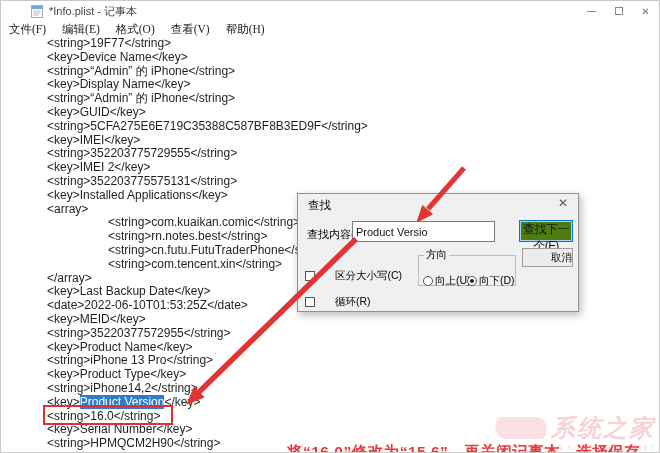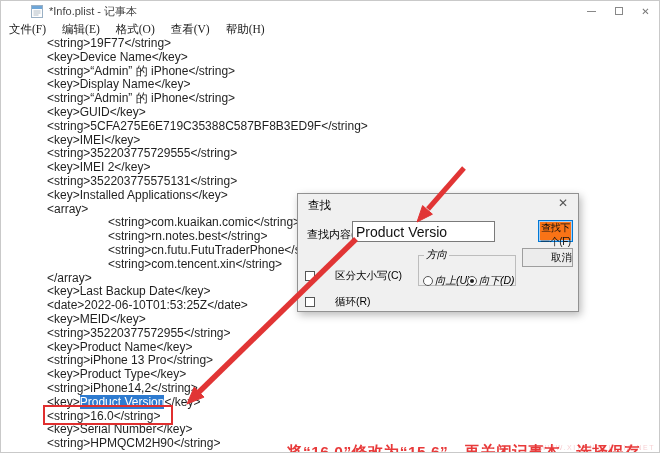--- a/index.html
+++ b/index.html
@@ -27,24 +27,24 @@
   .sel { background:#2e7bd0; color:#fff; }
 
   
   .redbox { position:absolute; left:42px; top:404px; width:130px; height:20px; border:2px solid #e02f2f; z-index:4; }
 
   
   .find-dialog { position:absolute; left:296px; top:192px; width:282px; height:119px; background:#f0f0f0; border:1px solid #919191; box-shadow:2px 3px 8px rgba(0,0,0,.28); z-index:3; font-size:11px; color:#000; }
   .fd-title { position:absolute; left:10px; top:4px; font-size:11.5px; }
   .fd-close { position:absolute; right:7px; top:2px; font-size:12px; color:#555; width:16px; text-align:center; }
   .fd-label { position:absolute; left:9px; top:33px; font-size:11px; }
-  .fd-input { position:absolute; left:54px; top:27px; width:143px; height:21px; border:1px solid #7a7a7a; background:#fff; font-size:14px; padding:0 3px; font-family:"Liberation Sans","DejaVu Sans",sans-serif; color:#111; }
-  .fd-next { position:absolute; right:5px; top:26px; width:35px; height:22px; background:#f97316; border:1px solid #0078d7; box-shadow:inset 0 0 0 1px #a8cff2; font-size:10px; letter-spacing:-0.5px; color:#111; font-family:inherit; }
+  .fd-input { position:absolute; left:54px; top:27px; width:143px; height:21px; border:1px solid #7a7a7a; background:#fff; font-size:11px; padding:0 3px; font-family:"Liberation Sans","DejaVu Sans",sans-serif; color:#111; }
+  .fd-next { position:absolute; right:5px; top:26px; width:54px; height:22px; background:#4d7c0f; border:1px solid #0078d7; box-shadow:inset 0 0 0 1px #a8cff2; font-size:12px; letter-spacing:-0.5px; color:#111; font-family:inherit; }
   .fd-cancel { position:absolute; right:5px; top:54px; width:51px; height:19px; background:#ececec; border:1px solid #9e9e9e; font-size:10.5px; color:#111; font-family:inherit;padding-left:28px; }
-  .fd-group { position:absolute; left:120px; top:54px; width:98px; height:38px; border:1px solid #bdbdbd;font-style:italic; }
+  .fd-group { position:absolute; left:120px; top:54px; width:98px; height:38px; border:1px solid #bdbdbd; }
   .fd-group legend { font-size:10.5px; margin-left:5px; padding:0 2px; }
   .radio { position:absolute; top:12px; display:flex; align-items:center; gap:2px; font-size:10.5px; }
   .radio.up { left:4px; } .radio.down { left:48px;justify-content:flex-end; }
   .rb { width:10px; height:10px; border:1px solid #555; border-radius:50%; background:#fff; display:inline-block; position:relative; }
   .rb.checked::after { content:""; position:absolute; left:2px; top:2px; width:4px; height:4px; border-radius:50%; background:#222; }
   .cbrow { position:absolute; left:7px; display:flex; align-items:center; gap:20px; font-size:10.5px; }
   .cbrow.case { top:75px; } .cbrow.wrap { top:101px; }
   .cb { width:10px; height:10px; border:1px solid #555; background:#fff; display:inline-block; }
 
   
@@ -166,16 +166,20 @@
     </g>
     <g fill="#e13535" stroke="#e13535">
       <line x1="355" y1="238" x2="198" y2="391" stroke-width="5.5"></line>
       <polygon points="186,403 193.2,386.1 203,396.1" stroke-width="1"></polygon>
     </g>
   </svg>
 
   <div class="instruction">将“16.0”修改为“15.6”，再关闭记事本，选择保存。</div>
 
   <div class="watermark">
+    <div class="wm-row">
+      <span class="wm-logo"></span>
+      <span class="wm-brand">系统之家</span>
+    </div>
     <div class="wm-sub">WWW.XITONGZHIJIA.NET</div>
   </div>
 
 </div>
 
 </body></html>

